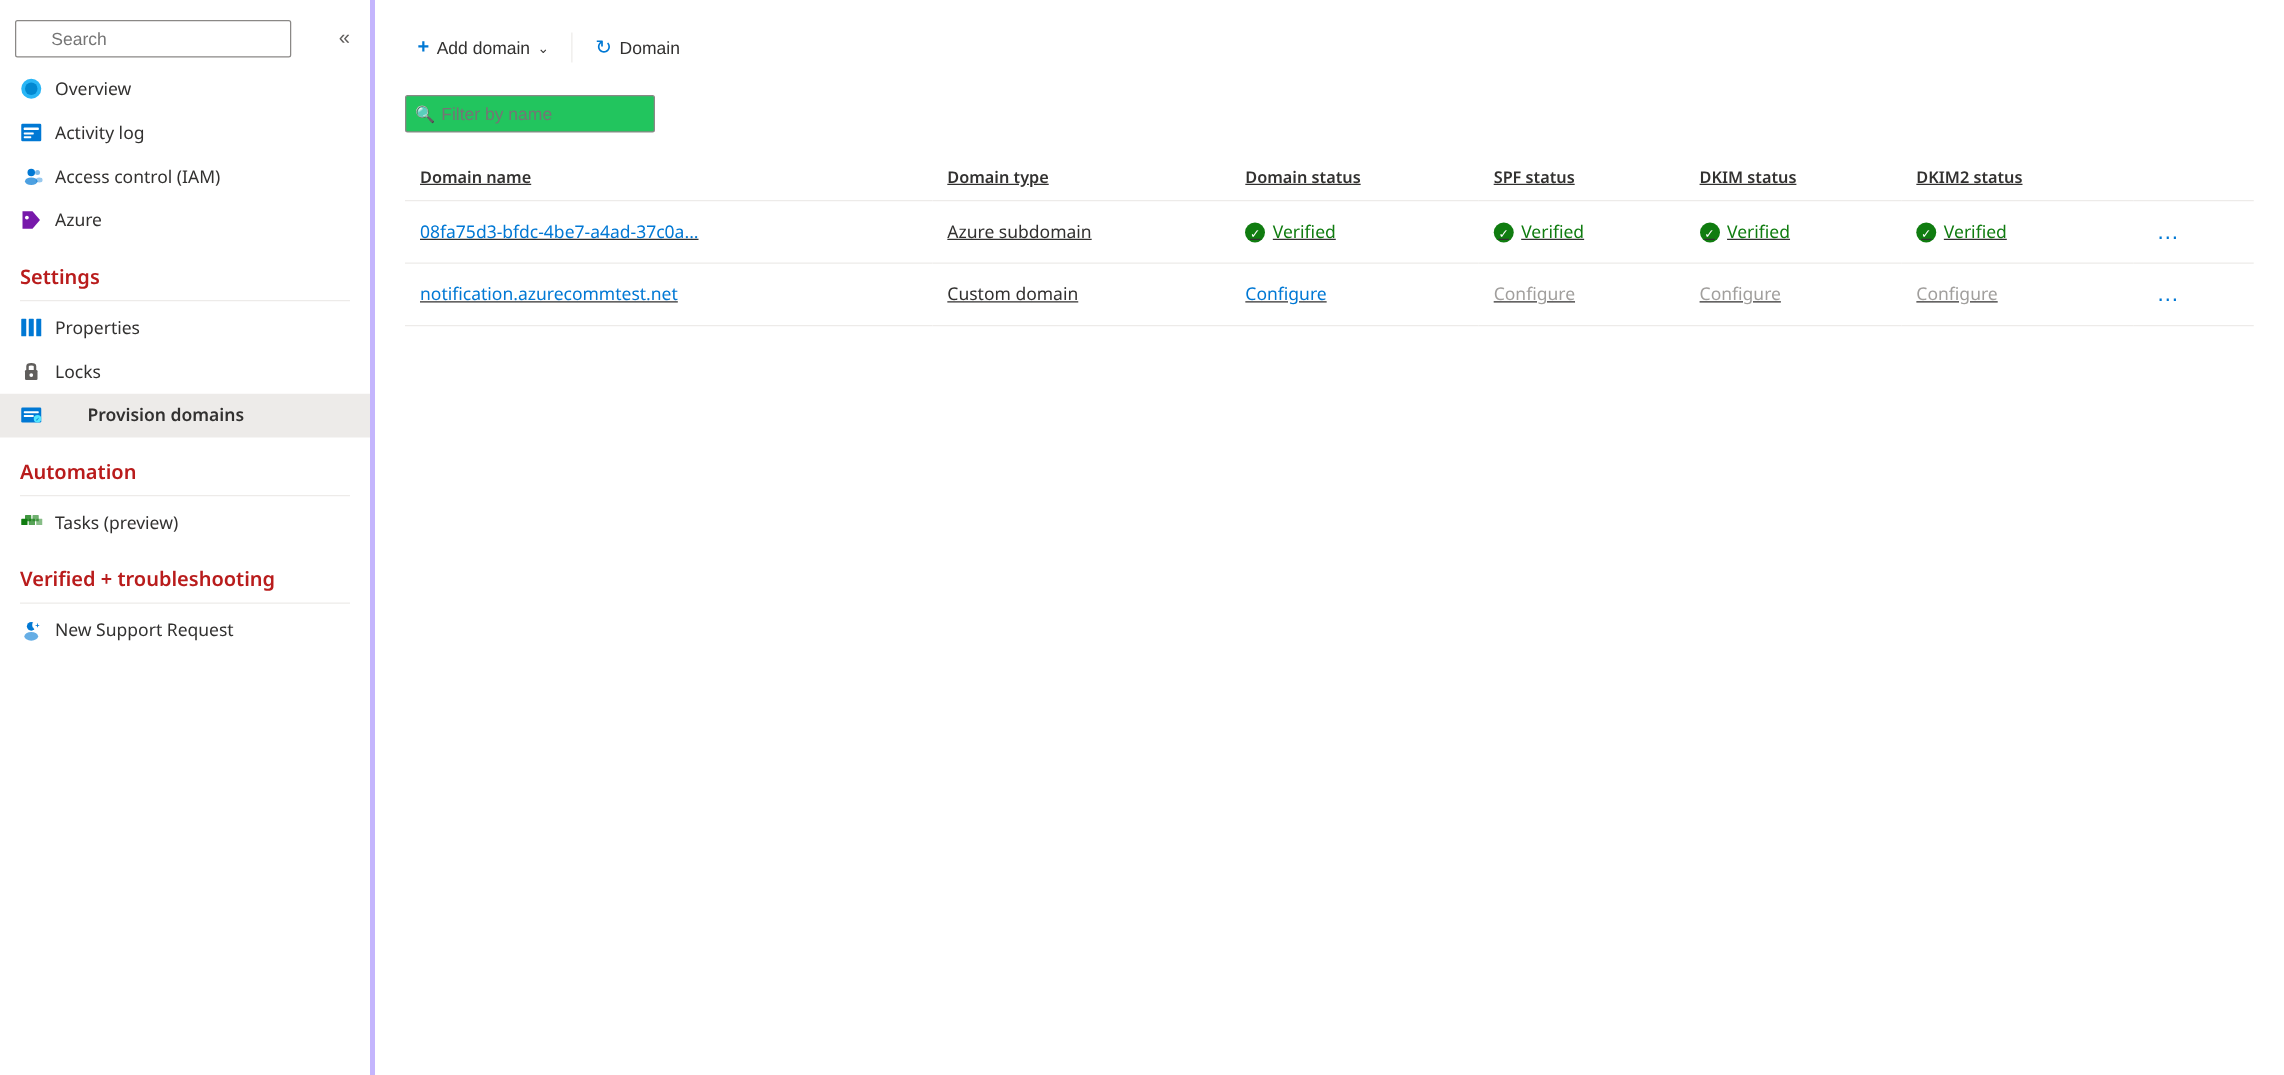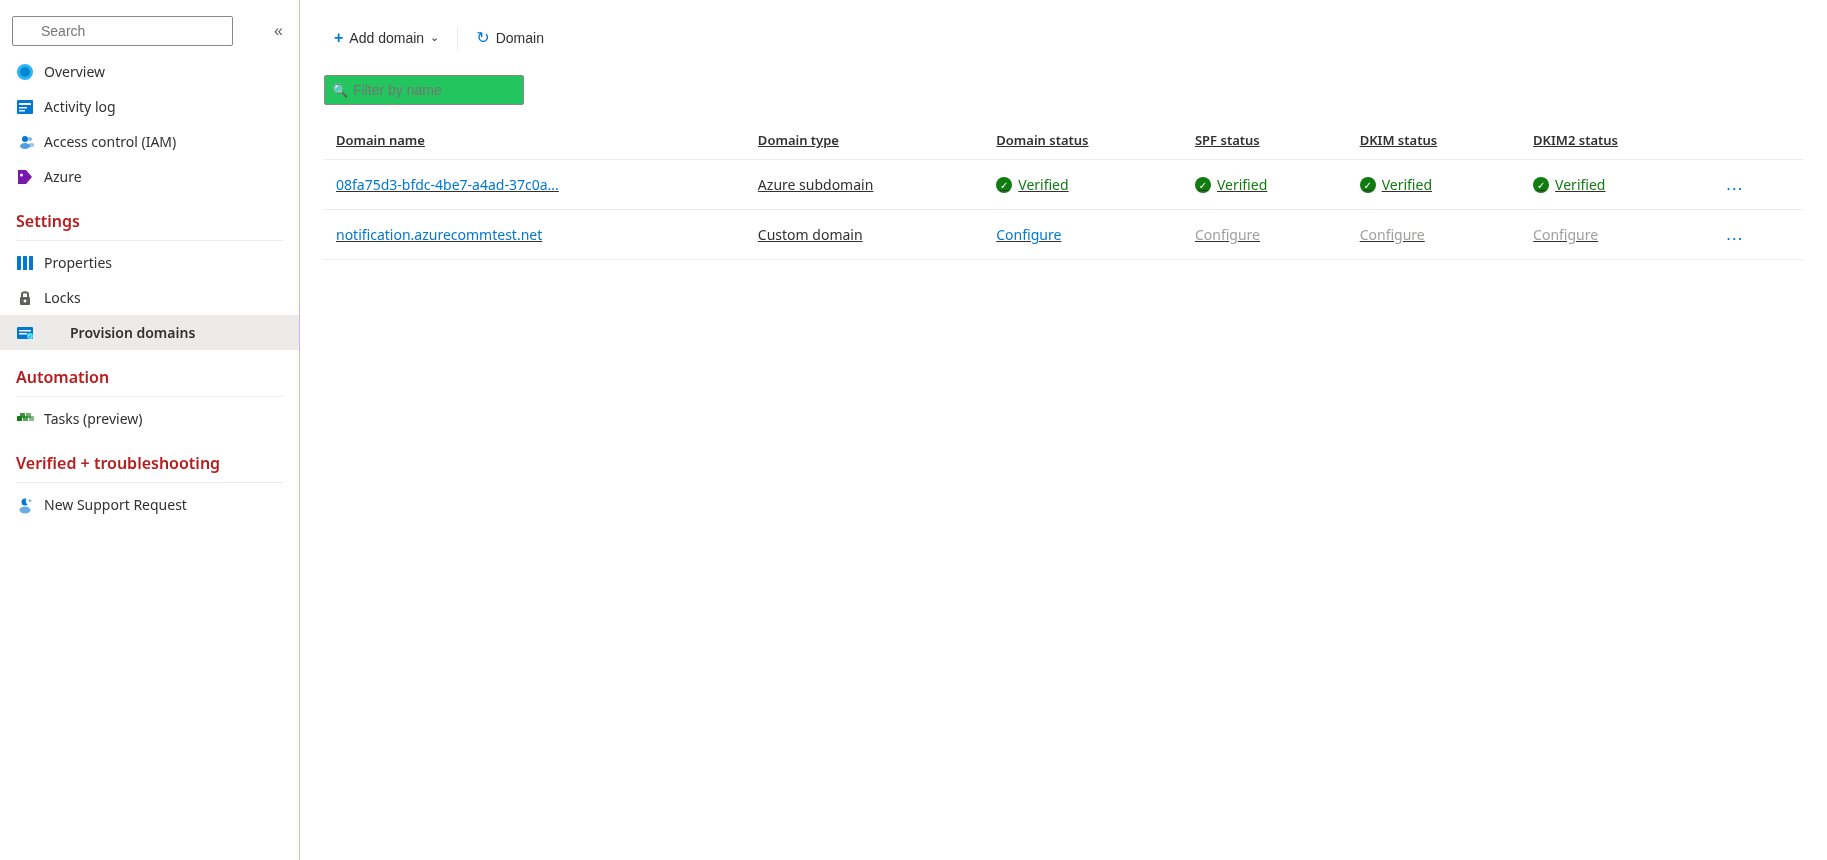--- a/index.html
+++ b/index.html
@@ -3,21 +3,21 @@
   <meta charset="utf-8">
   <style>
     * { box-sizing: border-box; margin: 0; padding: 0; }
     body { font-family: 'Segoe UI', system-ui, sans-serif; font-size: 14px; background: #fff; color: #323130; display: flex; height: 860px; overflow: hidden; }
 
     
     .sidebar {
       width: 300px;
       min-width: 300px;
       background: #fff;
-      border-right: 1px solid #c4b5fd;
+      border-right: 4px solid #c4b5fd;
       display: flex;
       flex-direction: column;
       padding: 8px 0;
       overflow-y: auto;
     }
 
     .sidebar-search-row {
       display: flex;
       align-items: center;
       padding: 8px 12px;
@@ -53,21 +53,20 @@
       background: none;
       border: none;
       cursor: pointer;
       color: #605e5c;
       font-size: 16px;
       padding: 4px;
     }
 
     .sidebar-item {
       display: flex;
-      align-items: center;
       padding: 8px 16px;
       cursor: pointer;
       gap: 10px;
       color: #323130;
       font-size: 14px;
       user-select: none;
     }
 
     .sidebar-item.active {
       background: #edebe9;

